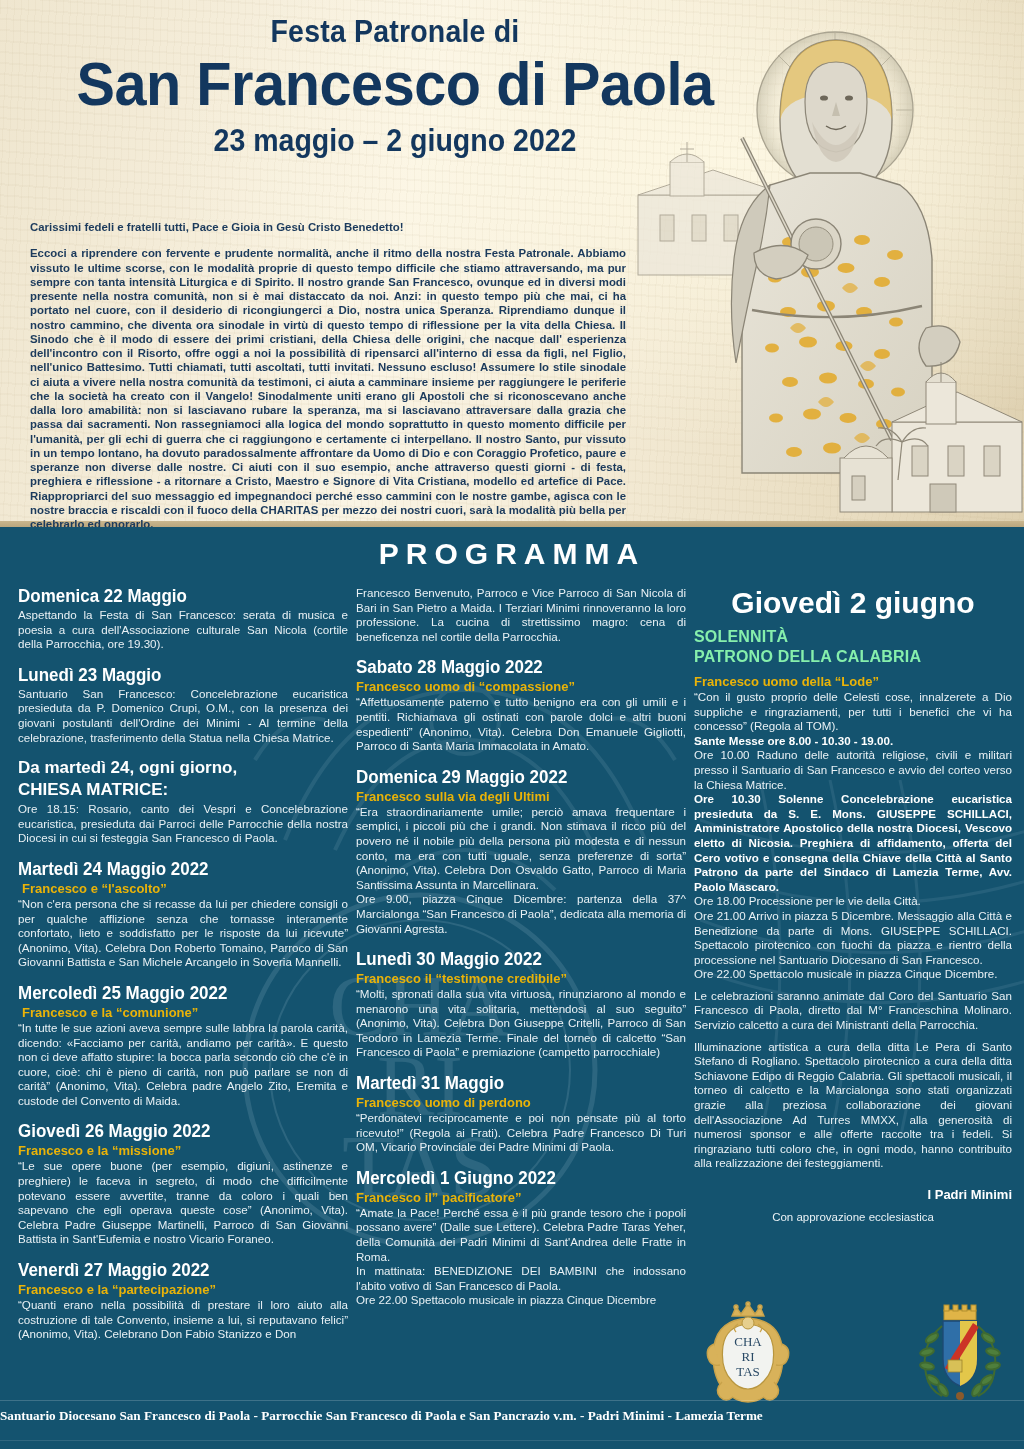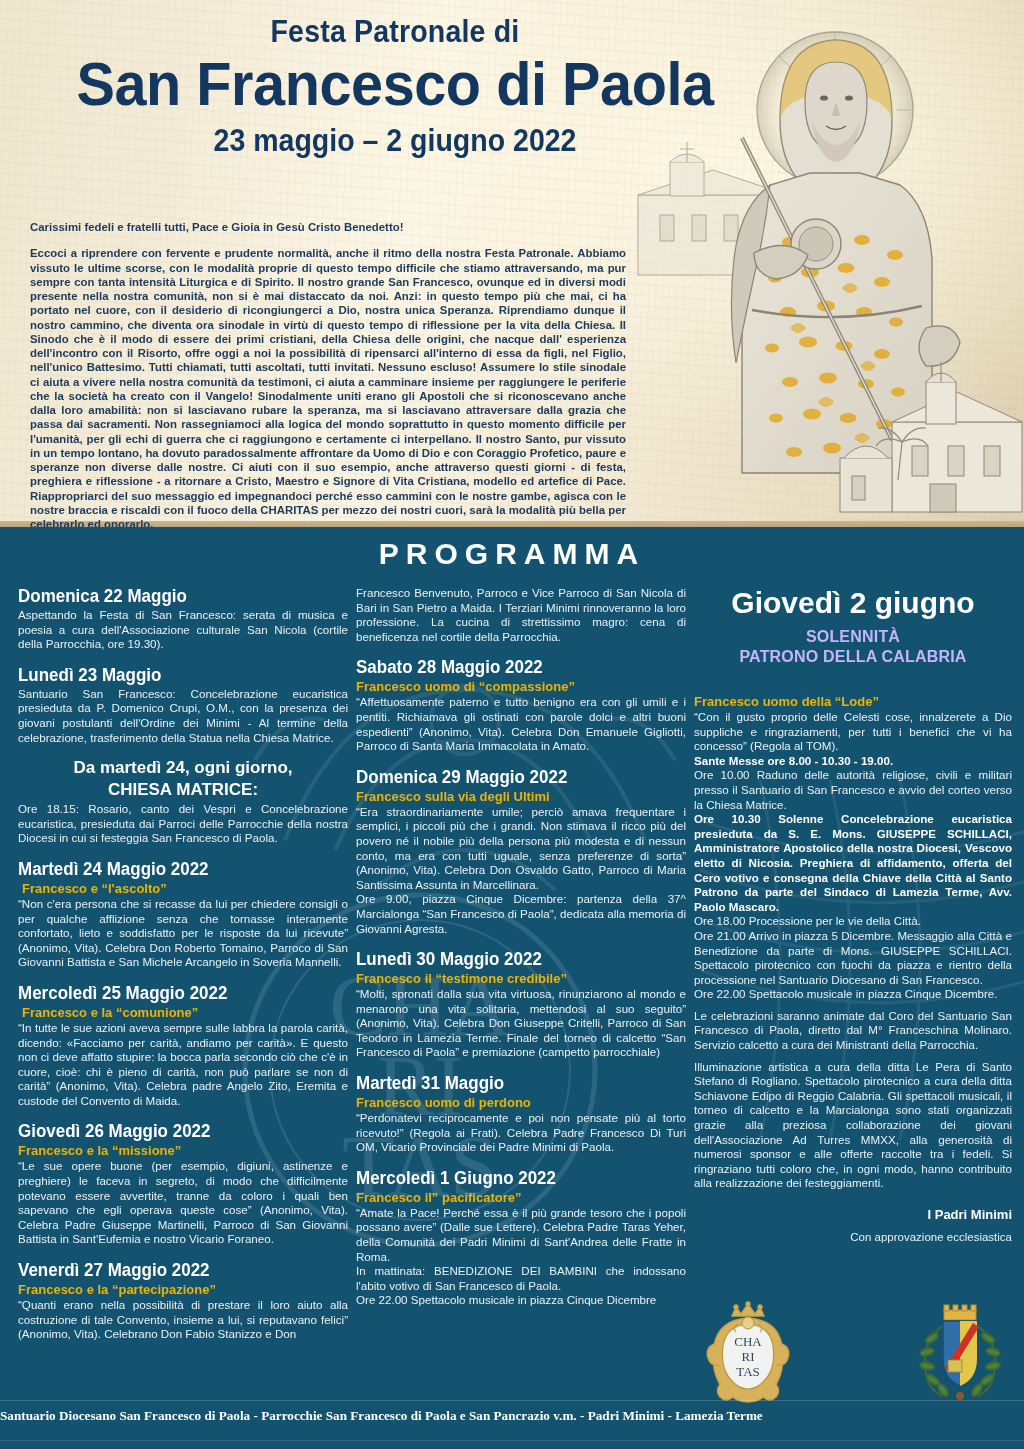--- a/index.html
+++ b/index.html
@@ -91,42 +91,42 @@
   }
   .body{
     font-size:11.6px;line-height:14.6px;color:#e9f1f5;text-align:justify;margin:0;
     font-family:"Liberation Sans Narrow","Liberation Sans",sans-serif;
   }
   .body.b{font-weight:bold;color:#ffffff;}
   .gap{height:13px;}
   .gap-s{height:7px;}
 
   .chiesa-head{
-    font-size:17px;font-weight:bold;color:#ffffff;text-align:center;line-height:20px;
+    font-size:17px;font-weight:bold;color:#ffffff;line-height:20px;
     font-family:"Liberation Sans Narrow","Liberation Sans",sans-serif;
     margin:0 0 2px 0;
   }
 
   
   .big-day{
     font-size:30px;font-weight:bold;color:#ffffff;text-align:center;margin:0 0 7px 0;
     font-family:"Liberation Sans Narrow","Liberation Sans",sans-serif;
   }
   .solen{
-    font-size:16px;font-weight:bold;color:#c4b5fd;text-align:center;line-height:19.5px;
-    font-family:"Liberation Sans Narrow","Liberation Sans",sans-serif;
-    margin:0 0 28px 0;letter-spacing:.2px;
+    font-size:16px;font-weight:bold;color:#86efac;text-align:left;line-height:19.5px;
+    font-family:"Liberation Sans Narrow","Liberation Sans",sans-serif;
+    margin:0 0 8px 0;letter-spacing:.2px;
   }
 
   .signature{
     font-size:13px;font-weight:bold;color:#ffffff;text-align:right;margin:16px 0 0 0;
     font-family:"Liberation Sans Narrow","Liberation Sans",sans-serif;
   }
   .approv{
-    font-size:11.5px;color:#e9f1f5;text-align:right;margin:9px 0 0 0;
+    font-size:11.5px;color:#e9f1f5;text-align:center;margin:9px 0 0 0;
     font-family:"Liberation Sans Narrow","Liberation Sans",sans-serif;
   }
 
   
   .emblems{position:absolute;left:694px;top:1296px;width:320px;height:110px;z-index:6;}
   .emb{position:absolute;}
   .emb-charitas{left:8px;top:0;width:92px;height:108px;}
   .emb-city{left:218px;top:6px;width:96px;height:100px;}
   .emb svg{display:block;width:100%;height:100%;}
 

